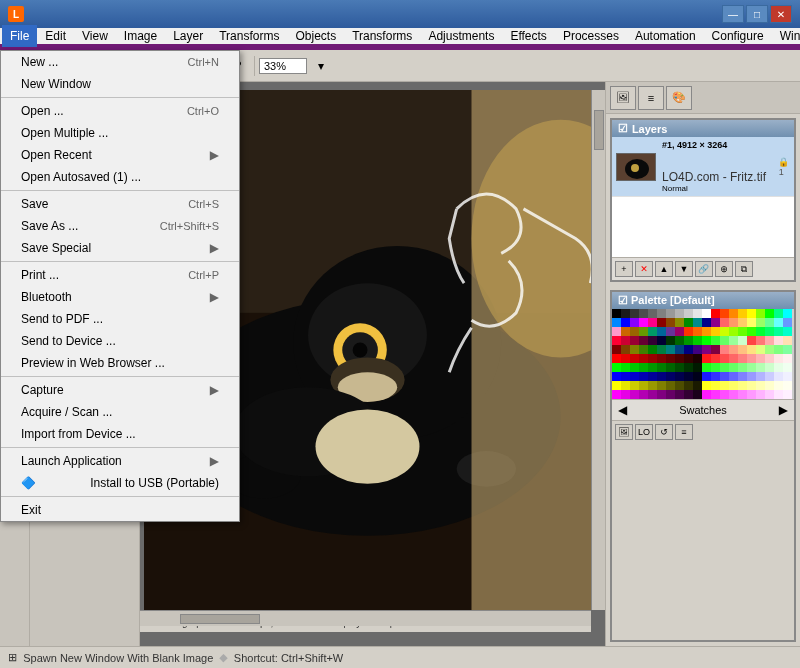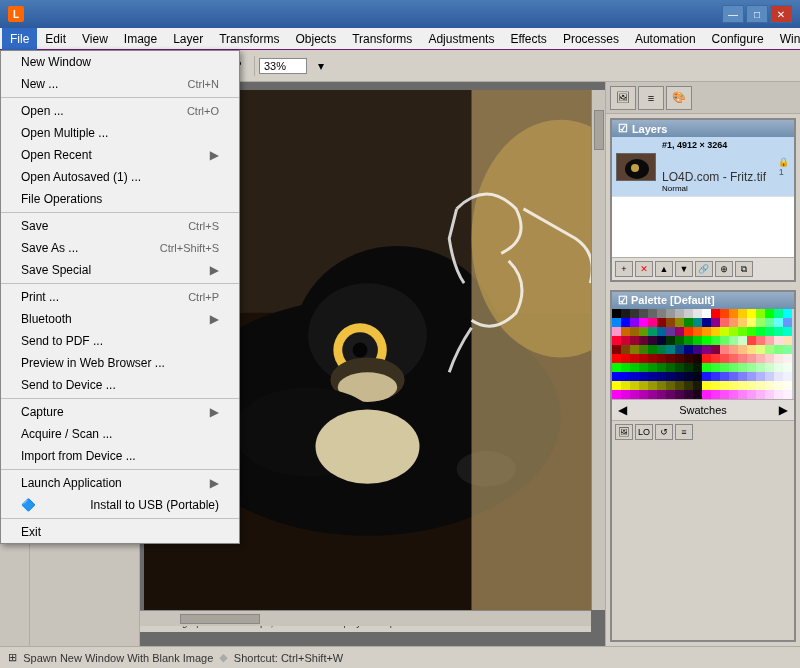--- a/index.html
+++ b/index.html
@@ -55,21 +55,21 @@
     }
     .title-btn.close { background: #c0392b; }
 
     
     .menu-bar {
       height: 22px;
       background: #f0f0f0;
       display: flex;
       align-items: center;
       padding: 0 2px;
-      border-bottom: 1px solid #701a75;
+      border-bottom: 6px solid #701a75;
       font-size: 12px;
     }
     .menu-item {
       padding: 2px 8px;
       cursor: pointer;
       height: 22px;
       display: flex;
       align-items: center;
     }
     .menu-item:hover, .menu-item.active {
@@ -885,44 +885,41 @@
 <div class="bottom-status">
   <span style="margin-right:6px;">⊞</span>
   <span>Spawn New Window With Blank Image</span>
   <span style="margin: 0 6px; color:#aaa;">◆</span>
   <span>Shortcut: Ctrl+Shift+W</span>
 </div>
 
 <div class="dropdown-overlay">
   <div class="dropdown-menu">
     <div class="dropdown-item">
-      <span>New Window</span>
-    </div>
-    <div class="dropdown-item">
       <span>New ...</span>
       <span class="shortcut">Ctrl+N</span>
     </div>
+    <div class="dropdown-item">
+      <span>New Window</span>
+    </div>
     <div class="dropdown-separator"></div>
     <div class="dropdown-item">
       <span>Open ...</span>
       <span class="shortcut">Ctrl+O</span>
     </div>
     <div class="dropdown-item">
       <span>Open Multiple ...</span>
     </div>
     <div class="dropdown-item">
       <span>Open Recent</span>
       <span class="arrow">▶</span>
     </div>
     <div class="dropdown-item">
       <span>Open Autosaved (1) ...</span>
     </div>
-    <div class="dropdown-item">
-      <span>File Operations</span>
-    </div>
     <div class="dropdown-separator"></div>
     <div class="dropdown-item">
       <span>Save</span>
       <span class="shortcut">Ctrl+S</span>
     </div>
     <div class="dropdown-item">
       <span>Save As ...</span>
       <span class="shortcut">Ctrl+Shift+S</span>
     </div>
     <div class="dropdown-item">
@@ -935,24 +932,24 @@
       <span class="shortcut">Ctrl+P</span>
     </div>
     <div class="dropdown-item">
       <span>Bluetooth</span>
       <span class="arrow">▶</span>
     </div>
     <div class="dropdown-item">
       <span>Send to PDF ...</span>
     </div>
     <div class="dropdown-item">
+      <span>Send to Device ...</span>
+    </div>
+    <div class="dropdown-item">
       <span>Preview in Web Browser ...</span>
-    </div>
-    <div class="dropdown-item">
-      <span>Send to Device ...</span>
     </div>
     <div class="dropdown-separator"></div>
     <div class="dropdown-item">
       <span>Capture</span>
       <span class="arrow">▶</span>
     </div>
     <div class="dropdown-item">
       <span>Acquire / Scan ...</span>
     </div>
     <div class="dropdown-item">

